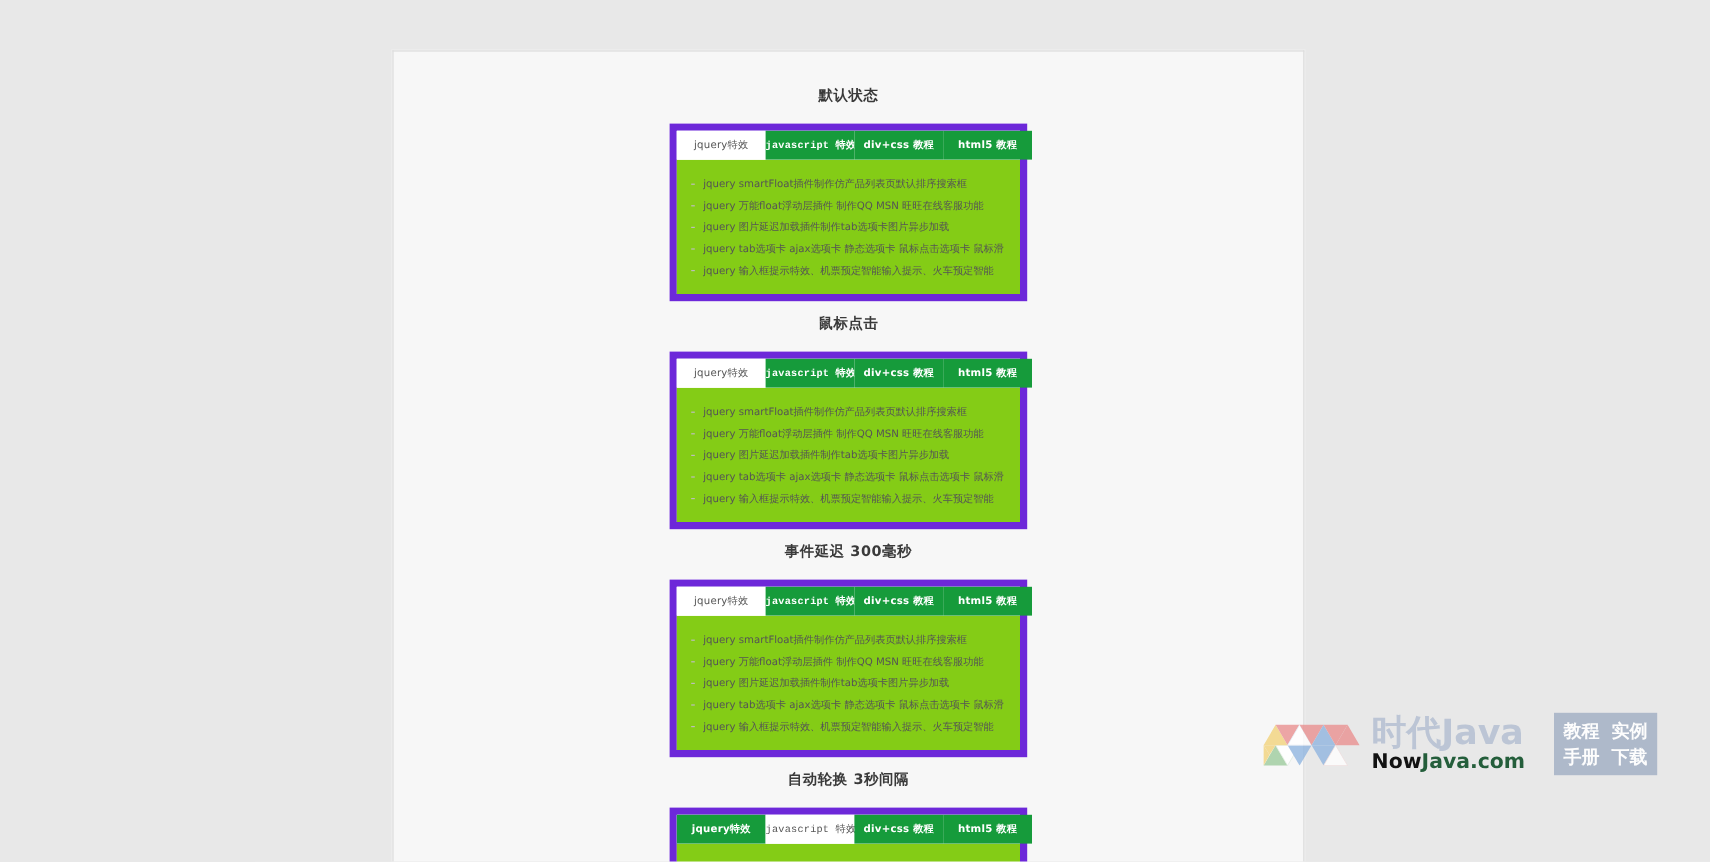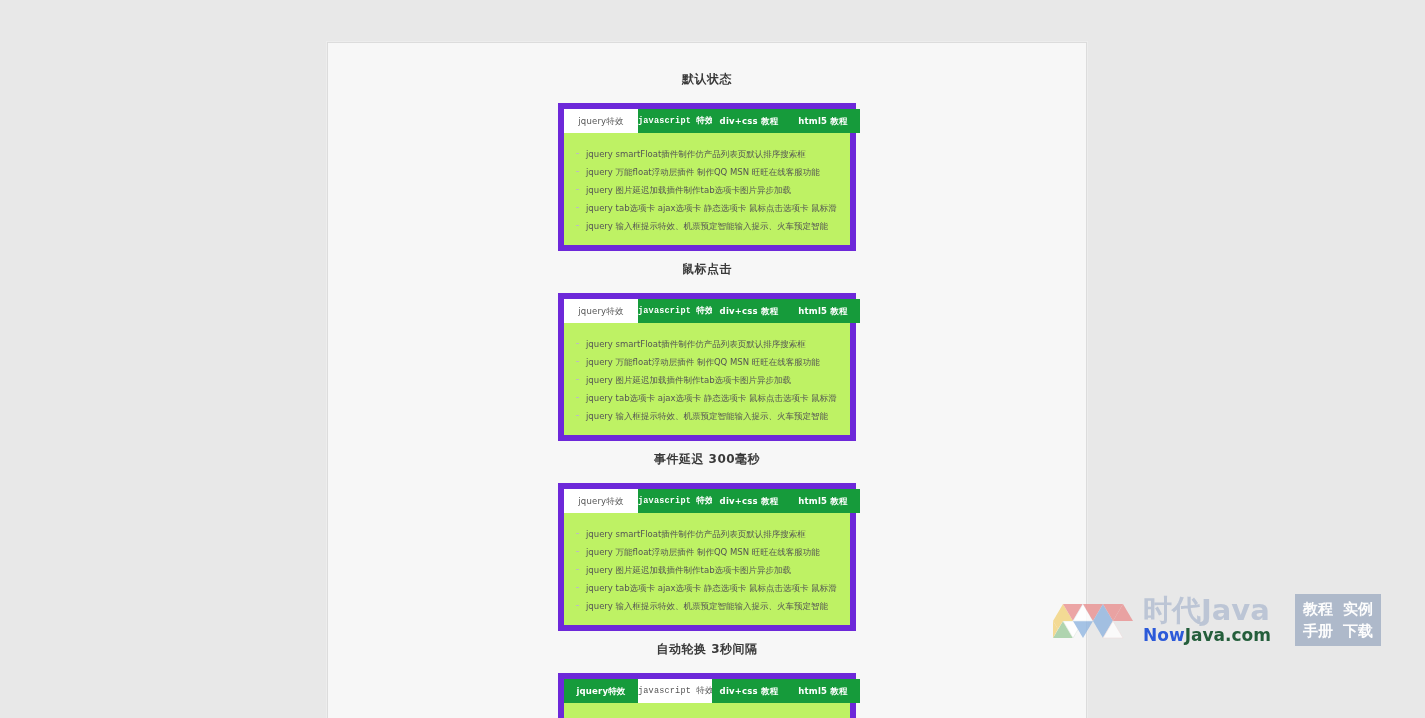--- a/index.html
+++ b/index.html
@@ -72,21 +72,21 @@
   .tab.w2 { width: 74px; }
   .tab.w3 { width: 74px; }
   .tab.active {
     background: #ffffff;
     color: #555555;
     font-weight: normal;
   }
   .tab-panel {
     padding: 12px 10px 10px 10px;
     min-height: 86px;
-    background: #bef264;
+    background: #84cc16;
   }
   .tab-panel.tall { min-height: 96px; }
   .tab-panel.empty { min-height: 28px; }
   ul.link-list {
     list-style: none;
     margin: 0; padding: 0;
   }
   ul.link-list li {
     position: relative;
     font-size: 8.5px;
@@ -124,21 +124,21 @@
     color: #b9c3d4;
     line-height: 30px;
     letter-spacing: 0px;
   }
   .wm-line2 {
     font-size: 17px;
     font-weight: bold;
     line-height: 20px;
     letter-spacing: 0px;
   }
-  .wm-now { color: #1d4ed8; }
+  .wm-now { color: #000000; }
   .wm-java { color: #14532d; text-align: center; }
   .wm-btns {
     margin-left: 24px;
     background: #aab6c8;
     padding: 5px 8px;
     display: grid;
     grid-template-columns: auto auto;
     gap: 2px 10px;
   }
   .wm-btn {

